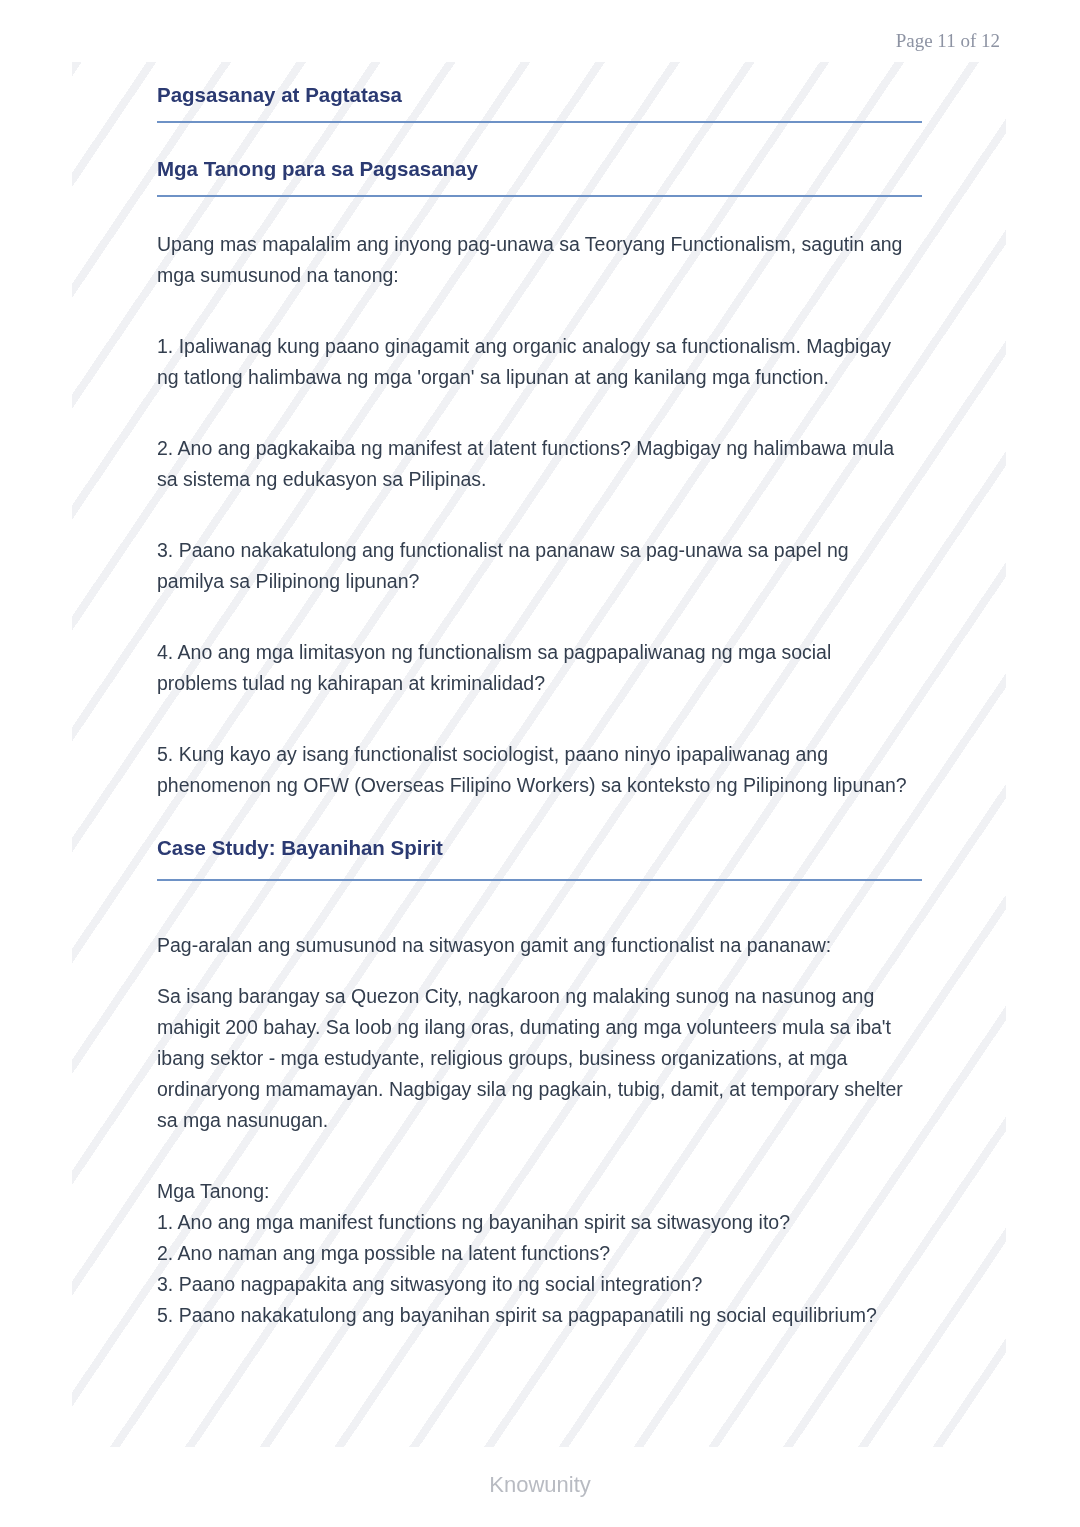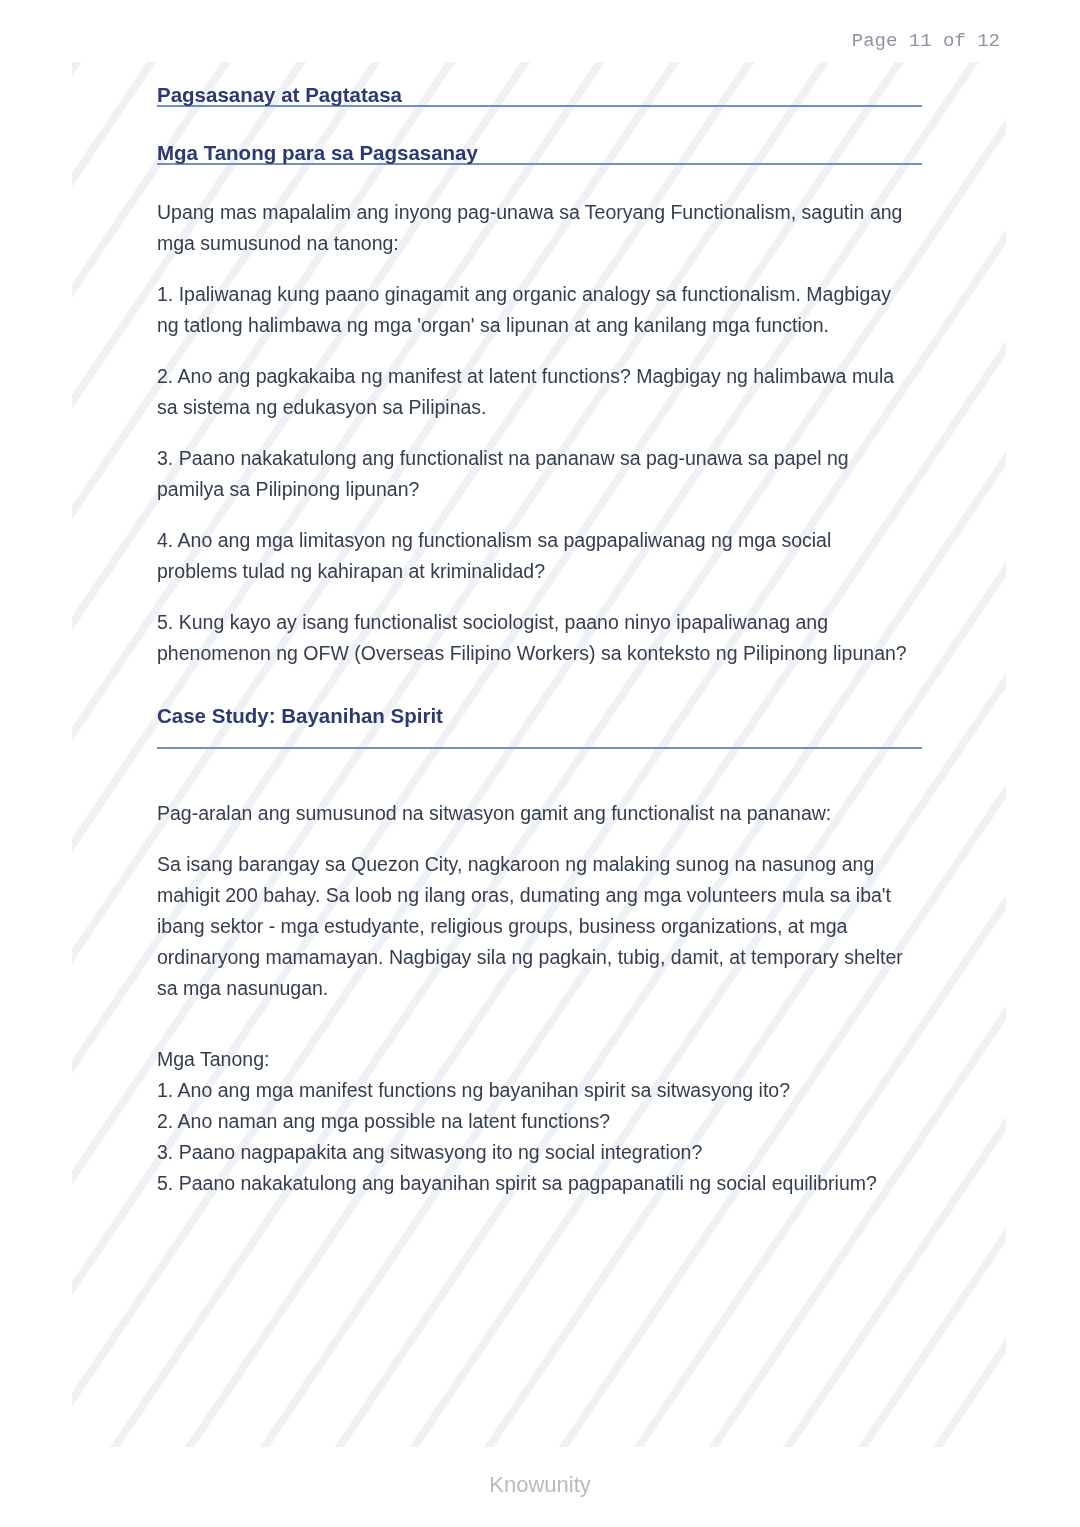--- a/index.html
+++ b/index.html
@@ -23,44 +23,45 @@
     position:absolute;
     top:62px;left:72px;right:74px;bottom:80px;
     background:repeating-linear-gradient(124deg,
       var(--stripe) 0px, var(--stripe) 8px,
       transparent 8px, transparent 62px);
     pointer-events:none;
   }
   .page-indicator{
     position:absolute;
     top:30px;right:80px;
-    font-family:Liberation Mono, monospace;
+    font-family:Liberation Serif, serif;
     font-size:19px;
     color:var(--pageno);
   }
   .content{
     position:absolute;
     top:84px;left:157px;
     width:765px;
     font-size:19.5px;
     line-height:31px;
   }
   .hd-block{
     border-bottom:2px solid var(--underline);
+    padding-bottom:16px;
   }
   .hd{
     font-size:20.5px;
     font-weight:700;
     color:var(--heading);
     line-height:21px;
   }
   .hd-block.sub{margin-top:35px;}
   .hd-block.case{margin-top:36px;padding-bottom:21px;}
   .para-intro{margin-top:32px;max-width:752px;}
-  .q-item{margin-top:20px;max-width:752px;}
+  .q-item{margin-top:40px;max-width:752px;}
   .case-intro{margin-top:49px;max-width:752px;}
   .case-desc{margin-top:20px;max-width:752px;}
   .tanong-block{margin-top:40px;max-width:752px;}
   .brand-footer{
     position:absolute;
     left:0;right:0;
     top:1472px;
     text-align:center;
     font-size:22px;
     color:var(--footer);

